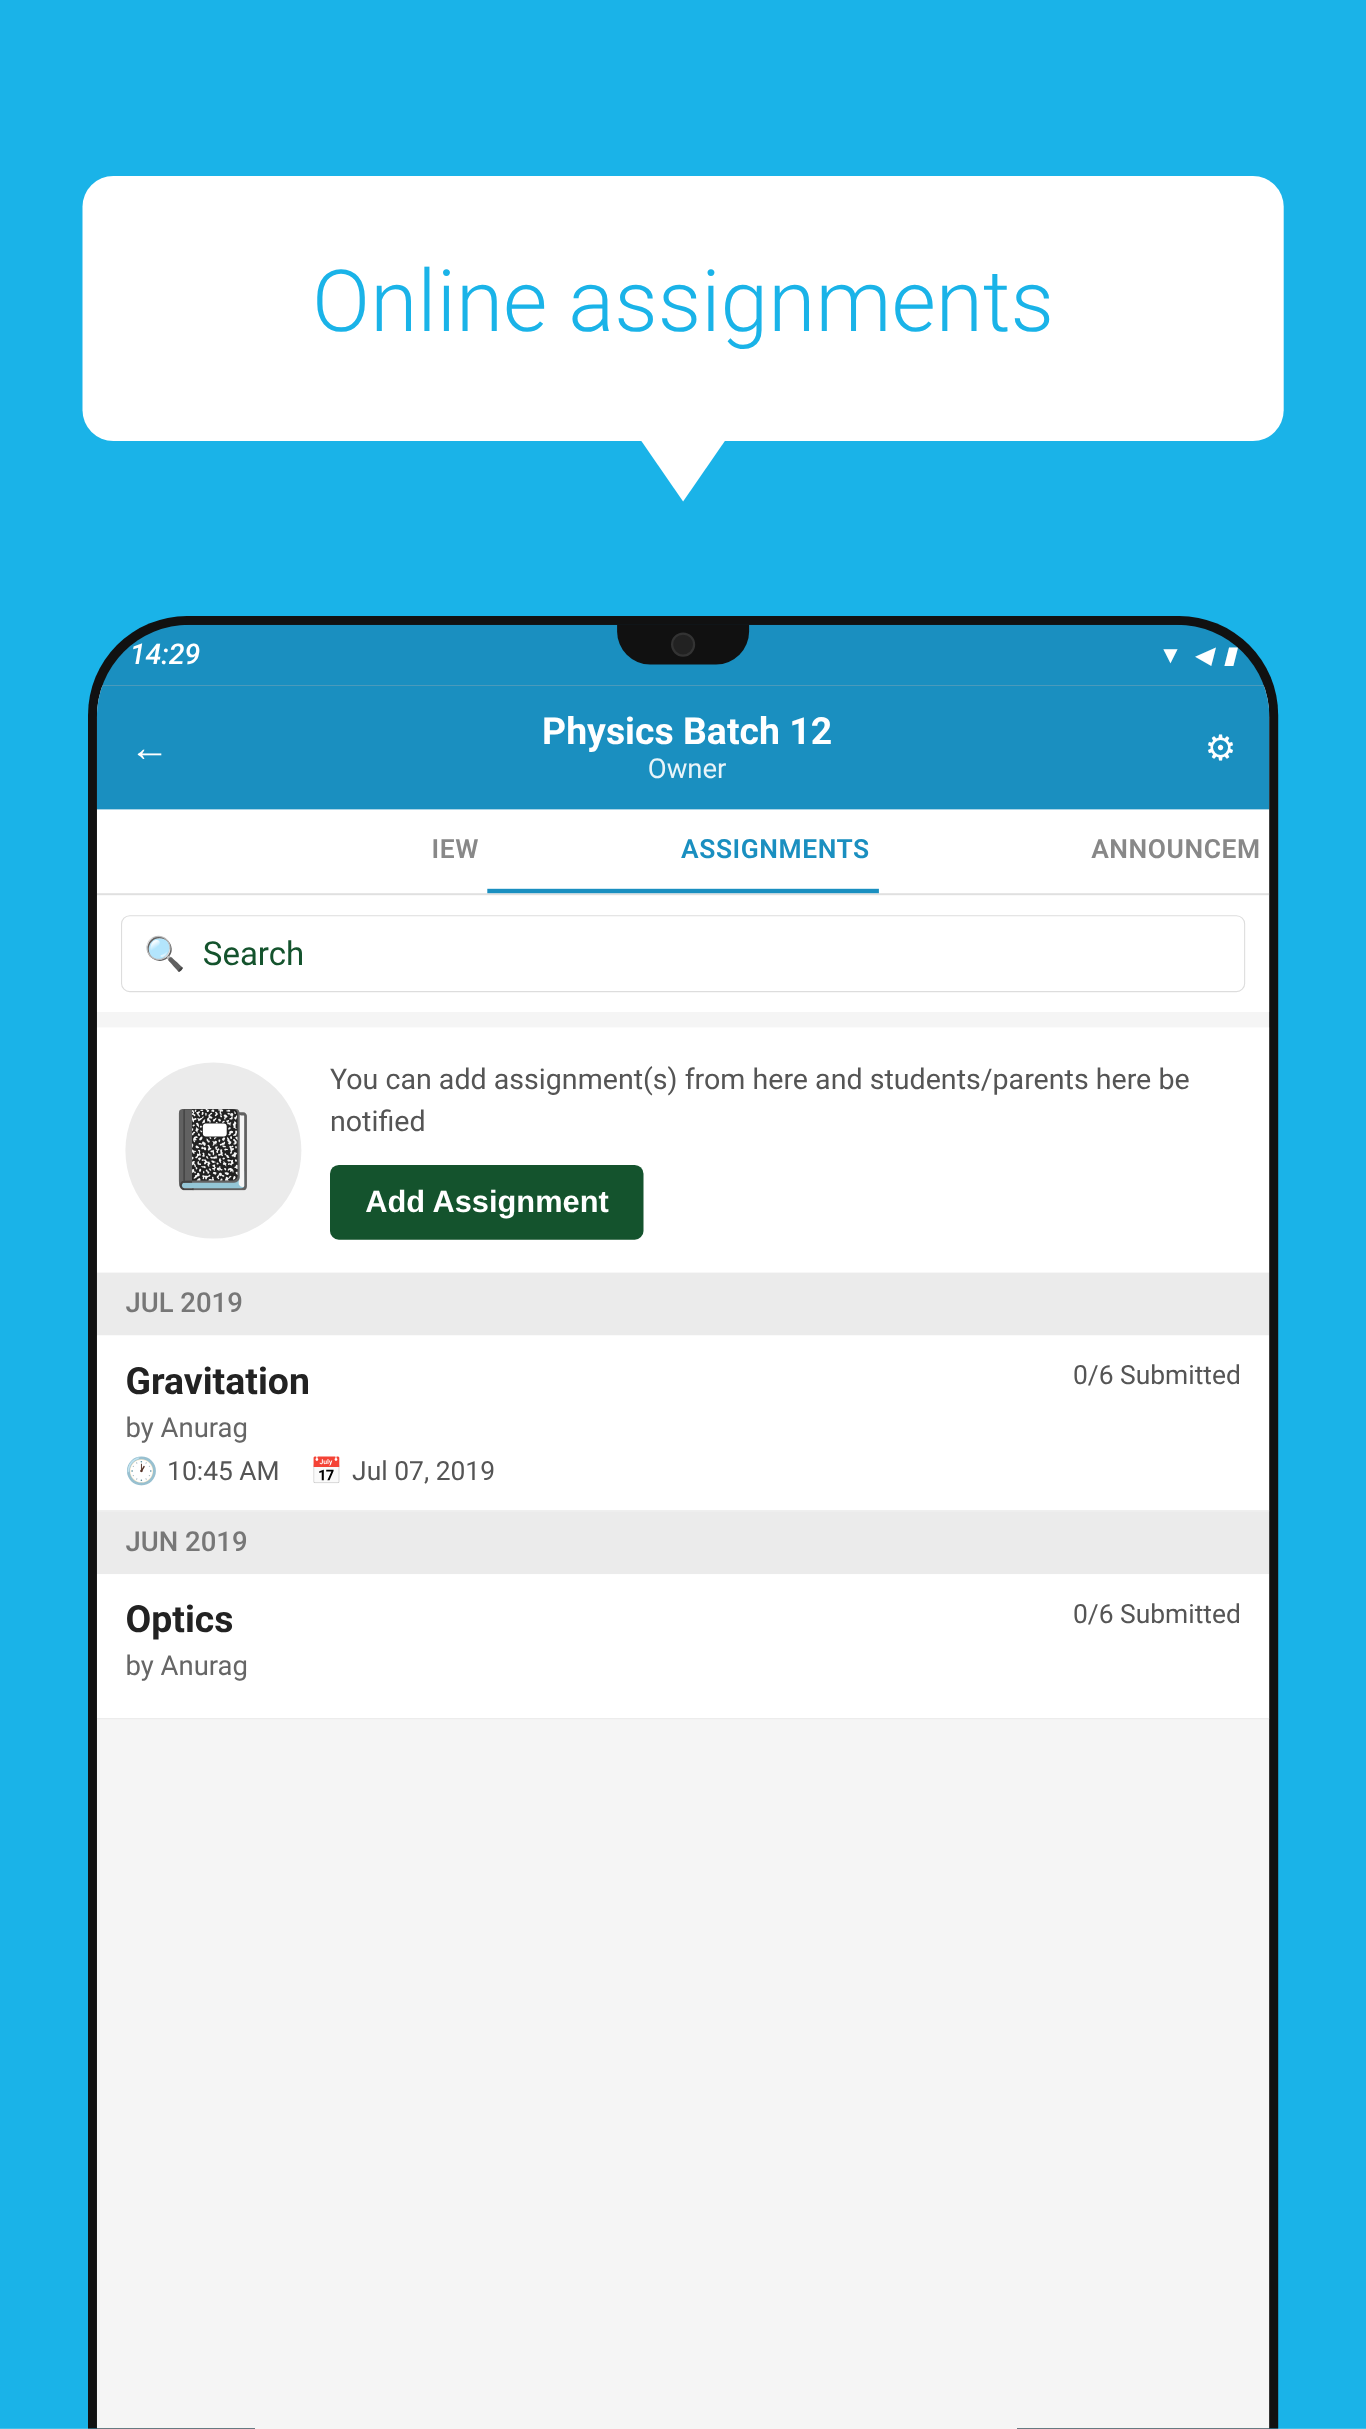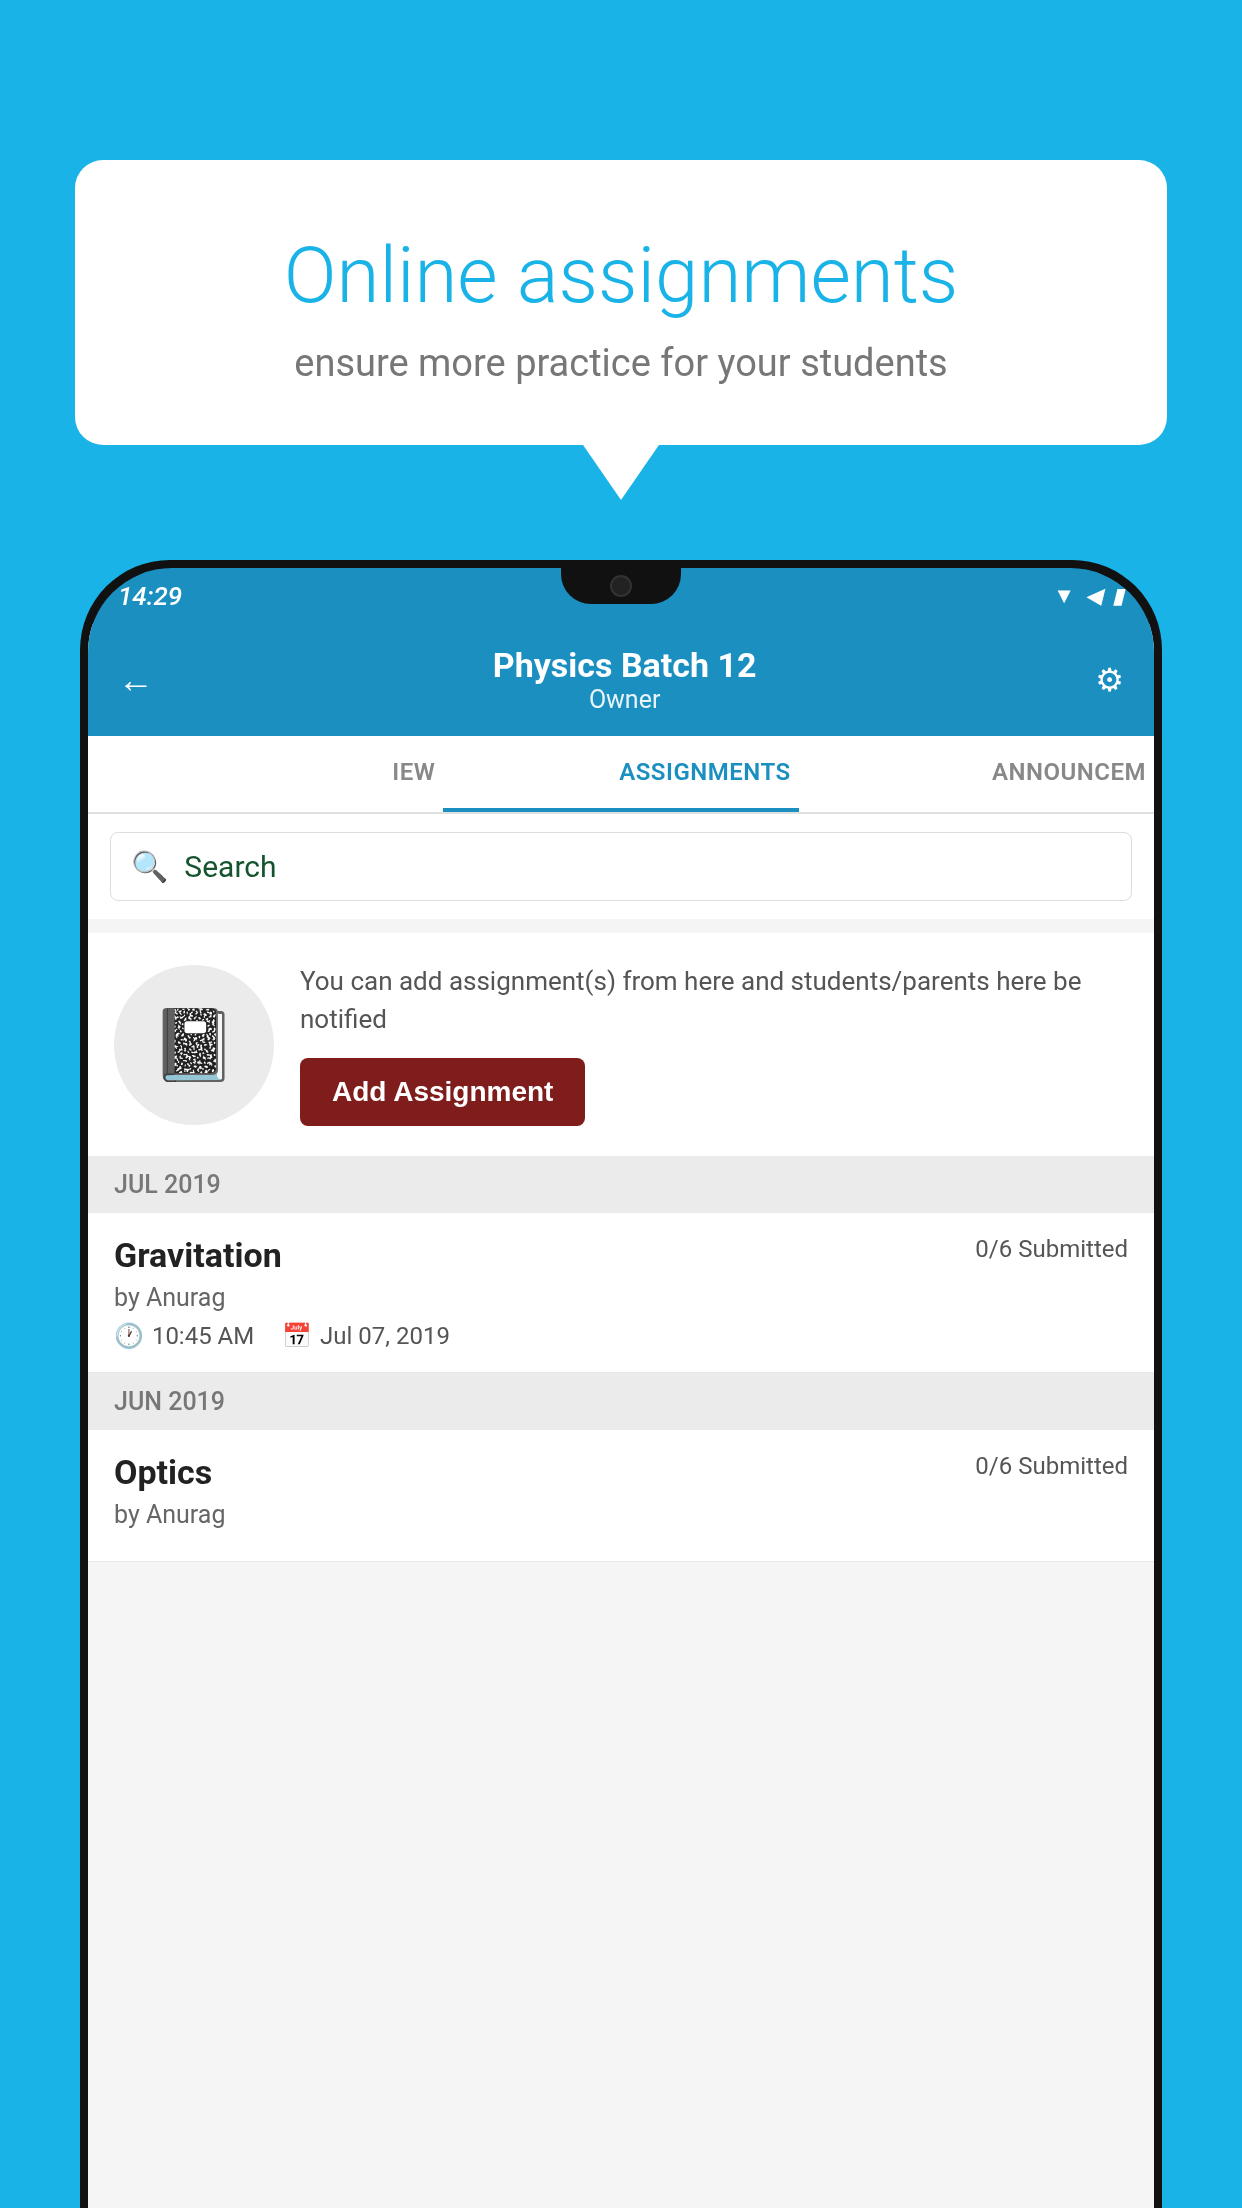--- a/index.html
+++ b/index.html
@@ -238,21 +238,21 @@
     .promo-text-block {
       flex: 1;
     }
     .promo-description {
       font-size: 26px;
       color: #555;
       line-height: 1.45;
       margin-bottom: 20px;
     }
     .add-assignment-btn {
-      background: #7f1d1d;
+      background: #14532d;
       color: white;
       border: none;
       border-radius: 8px;
       padding: 18px 32px;
       font-size: 28px;
       font-weight: 600;
       cursor: pointer;
     }
 
     
@@ -306,21 +306,20 @@
       font-size: 24px;
       color: #555;
     }
   </style>
 </head>
 <body>
 
 <div class="speech-bubble-container">
   <div class="speech-bubble">
     <div class="speech-bubble-title">Online assignments</div>
-    <div class="speech-bubble-subtitle">ensure more practice for your students</div>
   </div>
 </div>
 
 <div class="phone-frame">
   <div class="phone-inner">
 
     <div class="notch">
       <div class="notch-camera"></div>
     </div>
 

